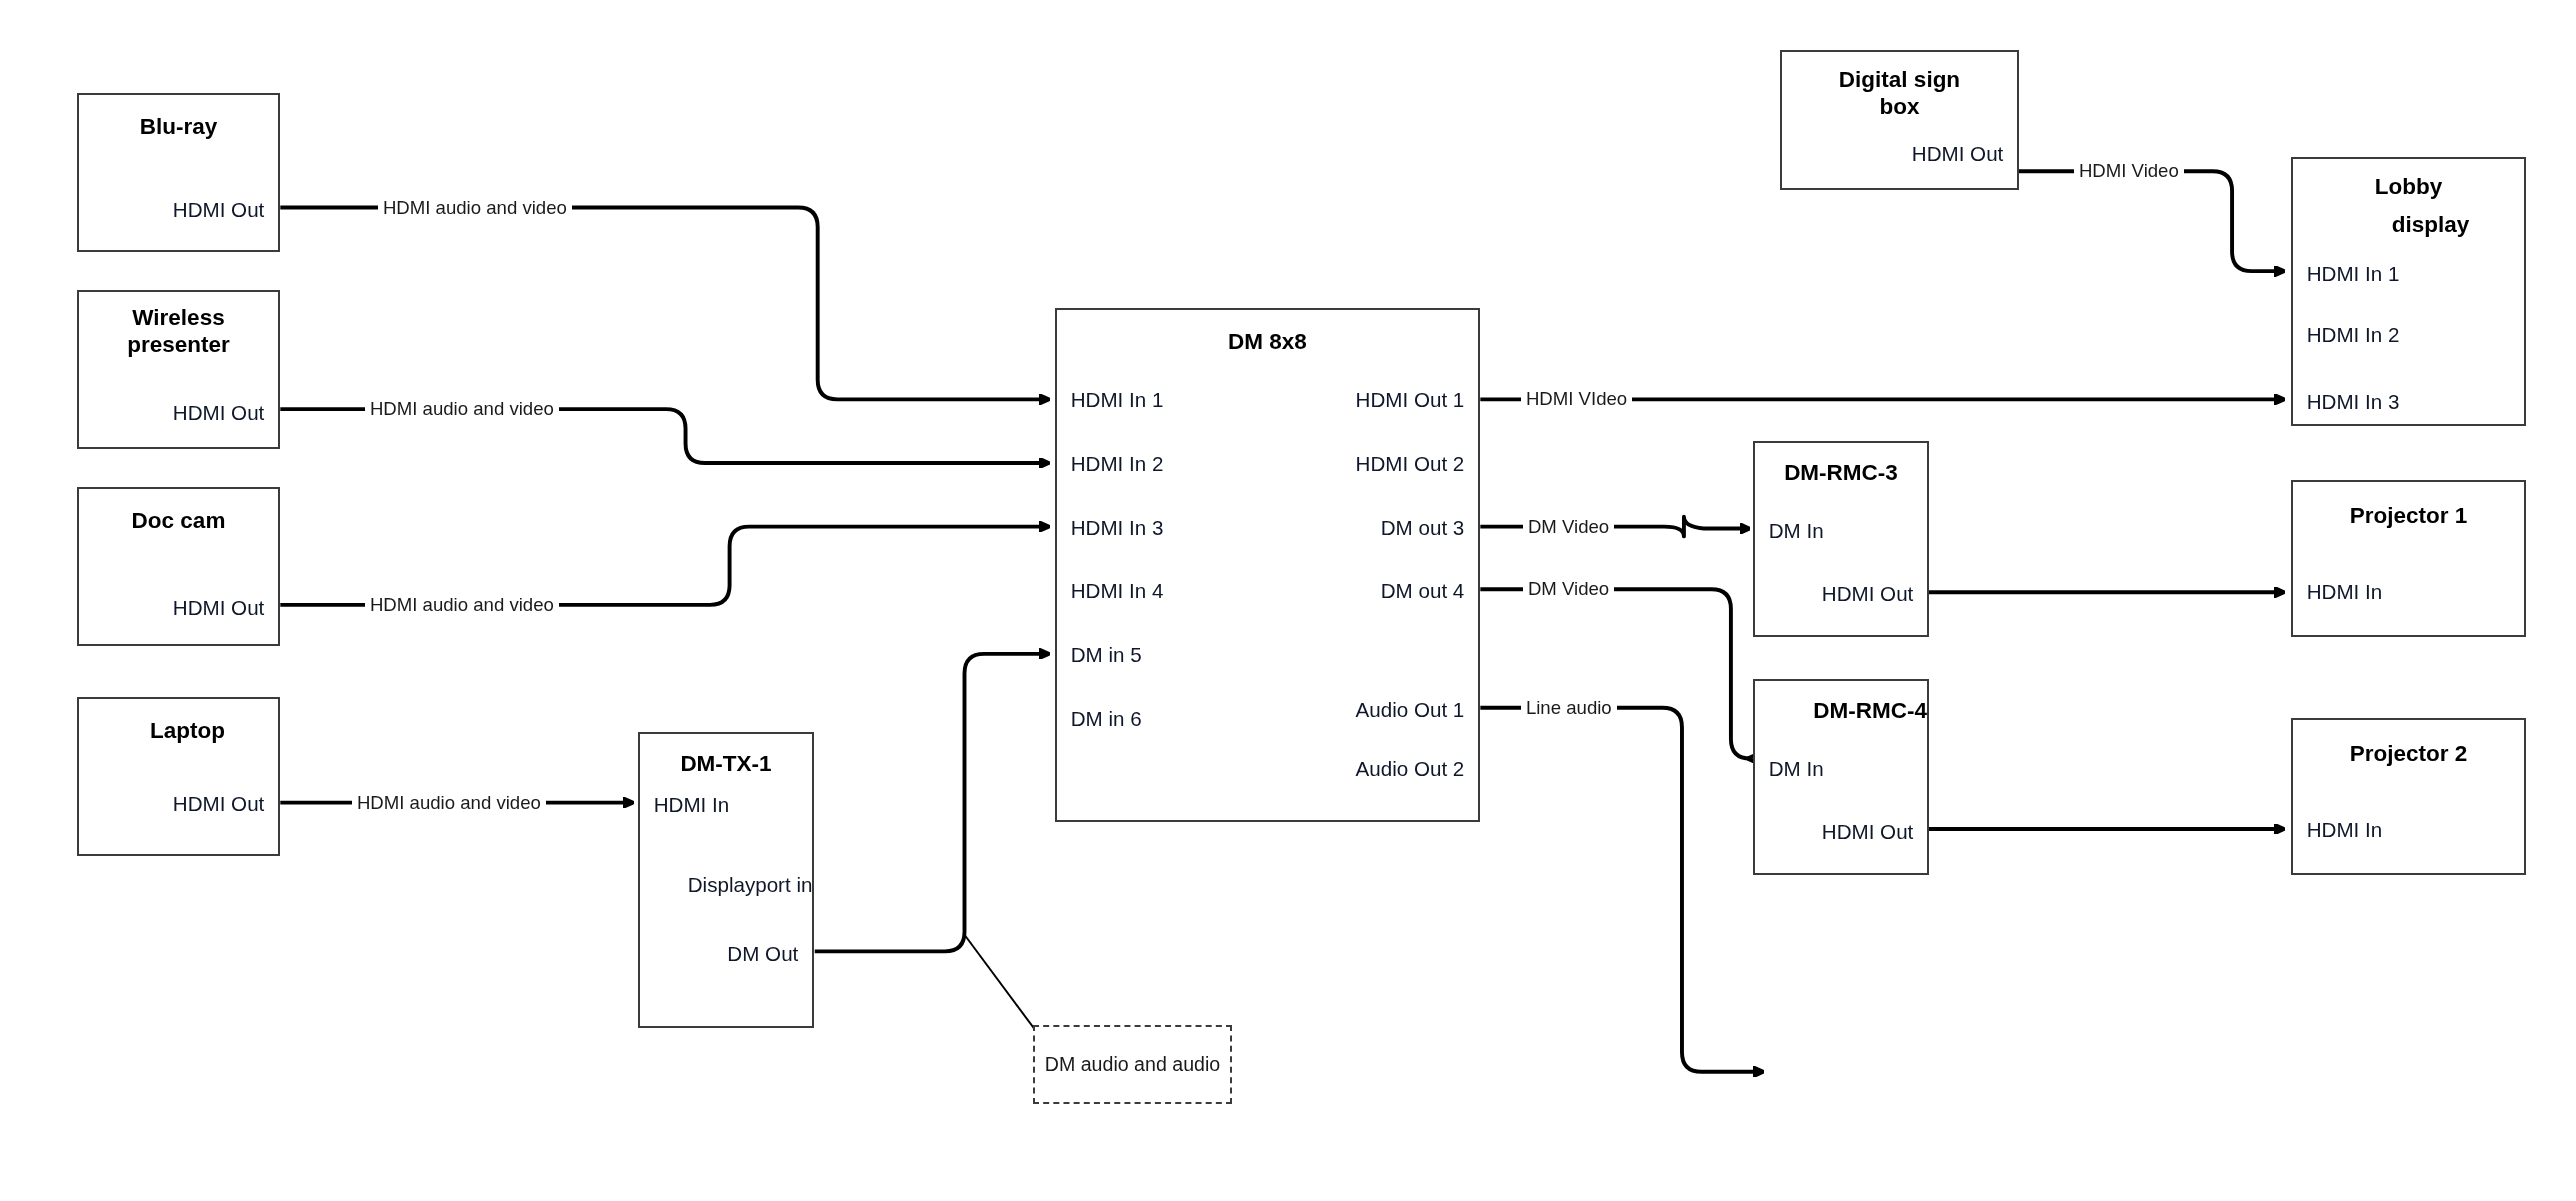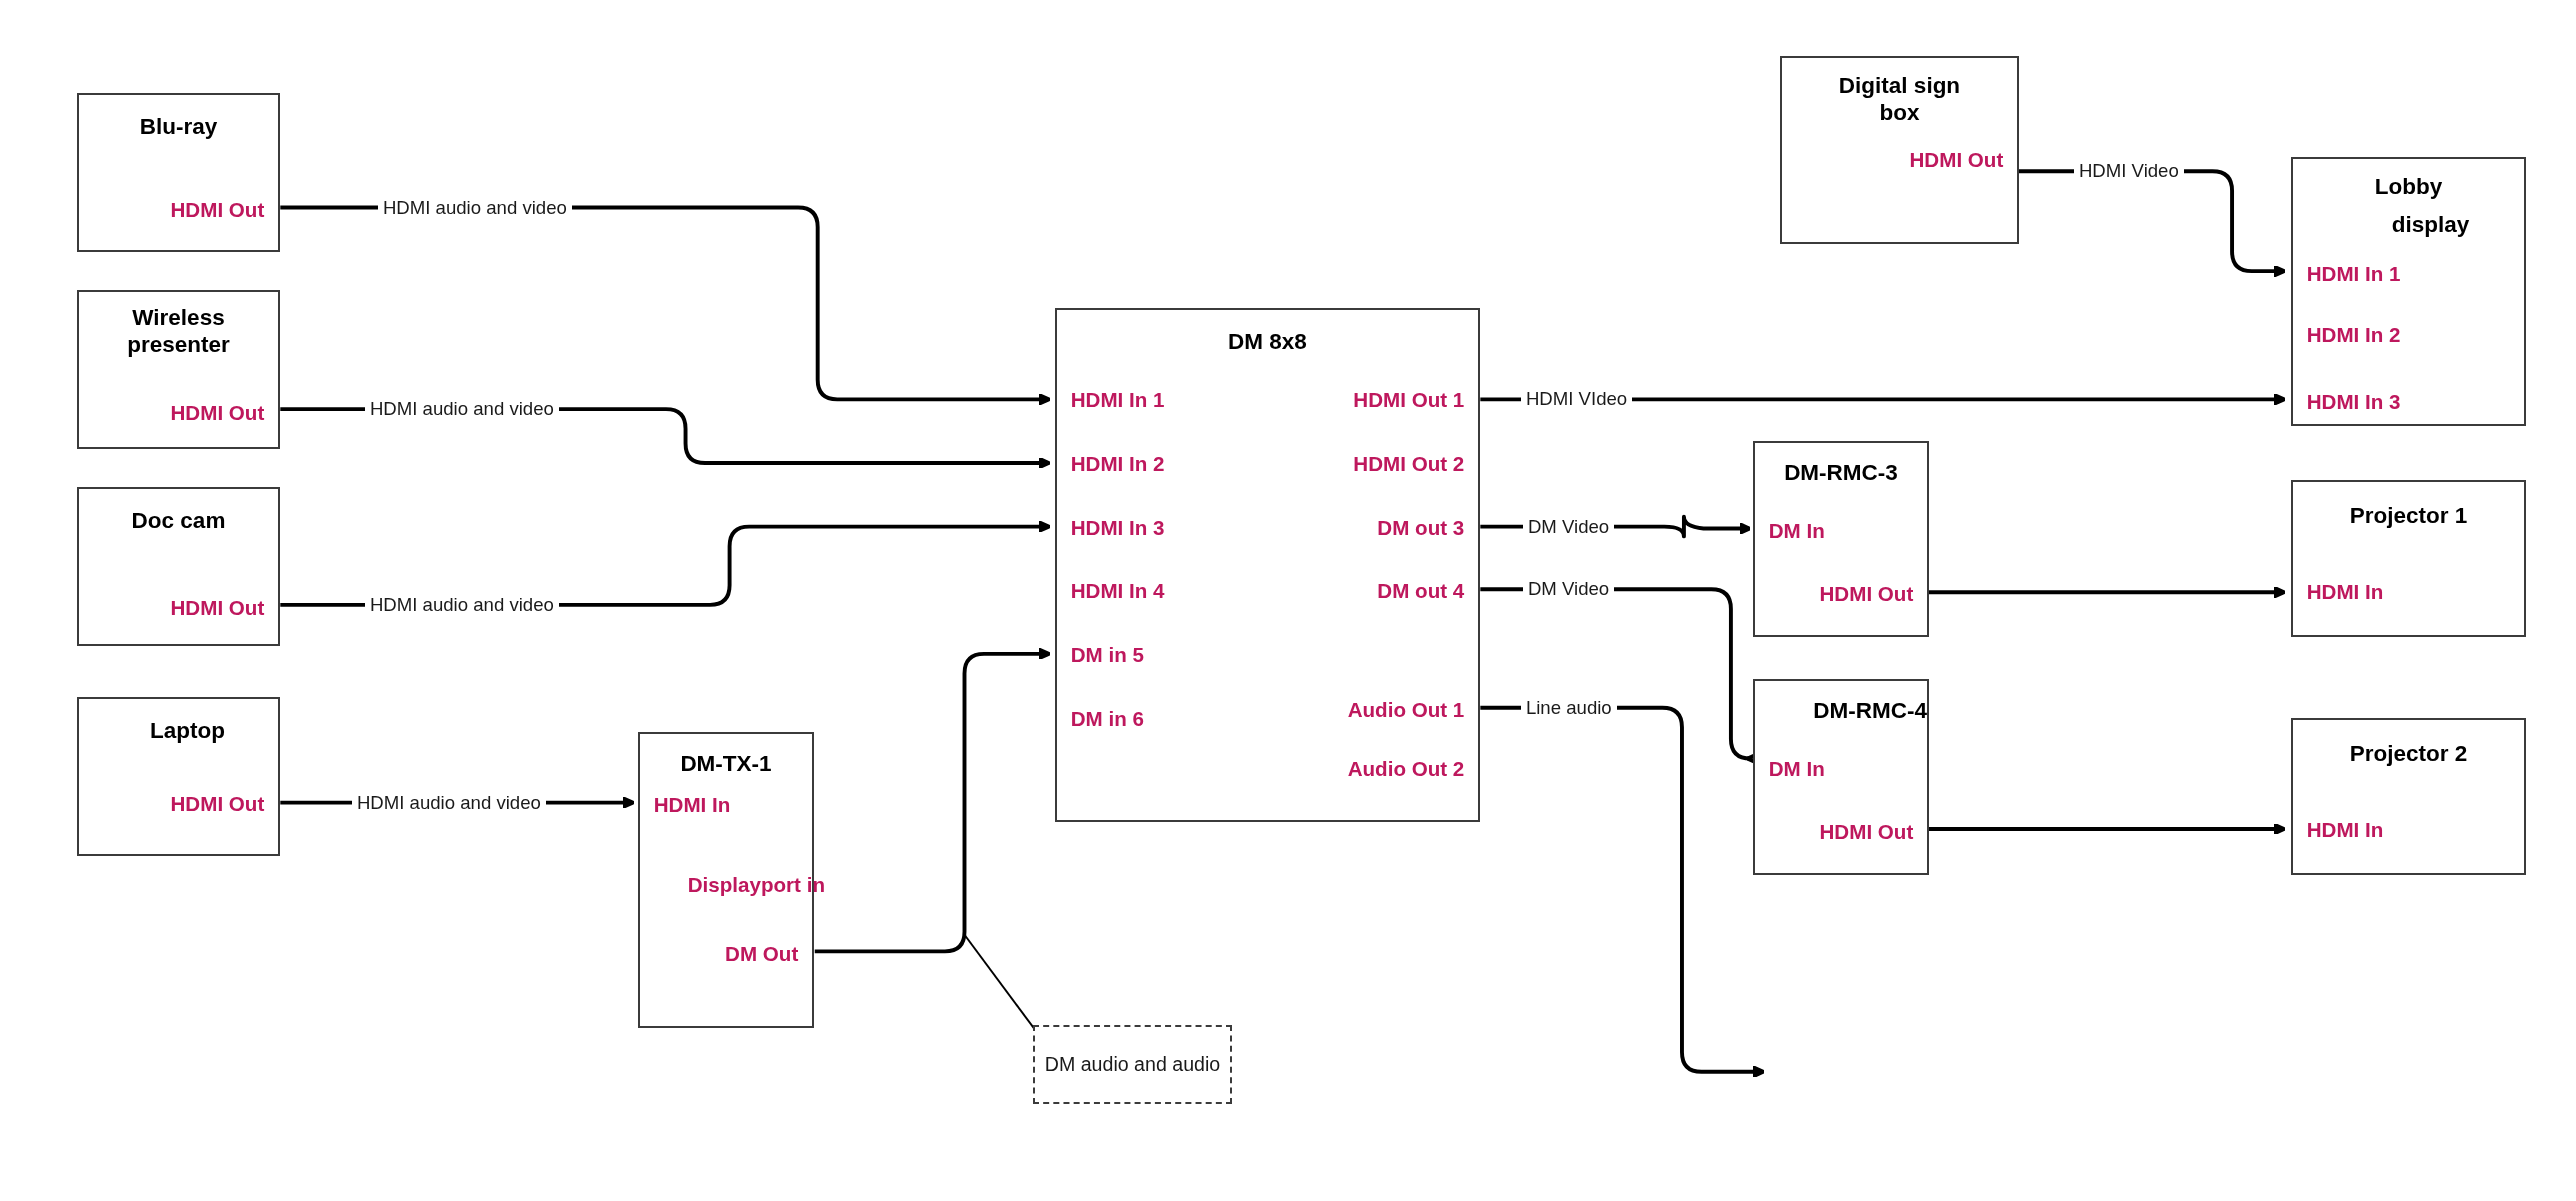--- a/index.html
+++ b/index.html
@@ -34,23 +34,22 @@
     text-align: center;
     font-weight: bold;
     font-size: 22.5px;
     line-height: 27.4px;
     color: #000000;
   }
   .port {
     position: absolute;
     font-size: 20.6px;
     line-height: 24.5px;
-    color: #be185d;
+    color: #0f172a;
     white-space: nowrap;
-    font-weight: bold;
   }
   .port.left  { left: 13.7px;  text-align: left; }
   .port.right { right: 13.7px; text-align: right; }
 
   
   .callout {
     position: absolute;
     box-sizing: border-box;
     border: 2px dashed #3b3b3b;
     background: #ffffff;
@@ -194,21 +193,21 @@
     <div class="port left" style="top:397px;">DM in 6</div>
 
     <div class="port right" style="top:78px;">HDMI Out 1</div>
     <div class="port right" style="top:142px;">HDMI Out 2</div>
     <div class="port right" style="top:206px;">DM out 3</div>
     <div class="port right" style="top:269px;">DM out 4</div>
     <div class="port right" style="top:388px;">Audio Out 1</div>
     <div class="port right" style="top:447px;">Audio Out 2</div>
   </div>
 
-  <div class="node" style="left:1780px; top:56px; width:239px; height:188px;">
+  <div class="node" style="left:1780px; top:50px; width:239px; height:140px;">
     <div class="title" style="top:13.7px;">Digital sign</div>
     <div class="title" style="top:41px;">box</div>
     <div class="port right" style="top:90px;">HDMI Out</div>
   </div>
 
   <div class="node" style="left:2291px; top:157px; width:235px; height:269px;">
     <div class="title" style="top:13.7px;">Lobby</div>
     <div class="title" style="top:52px;padding-left:44px;">display</div>
     <div class="port left" style="top:103px;">HDMI In 1</div>
     <div class="port left" style="top:164px;">HDMI In 2</div>

